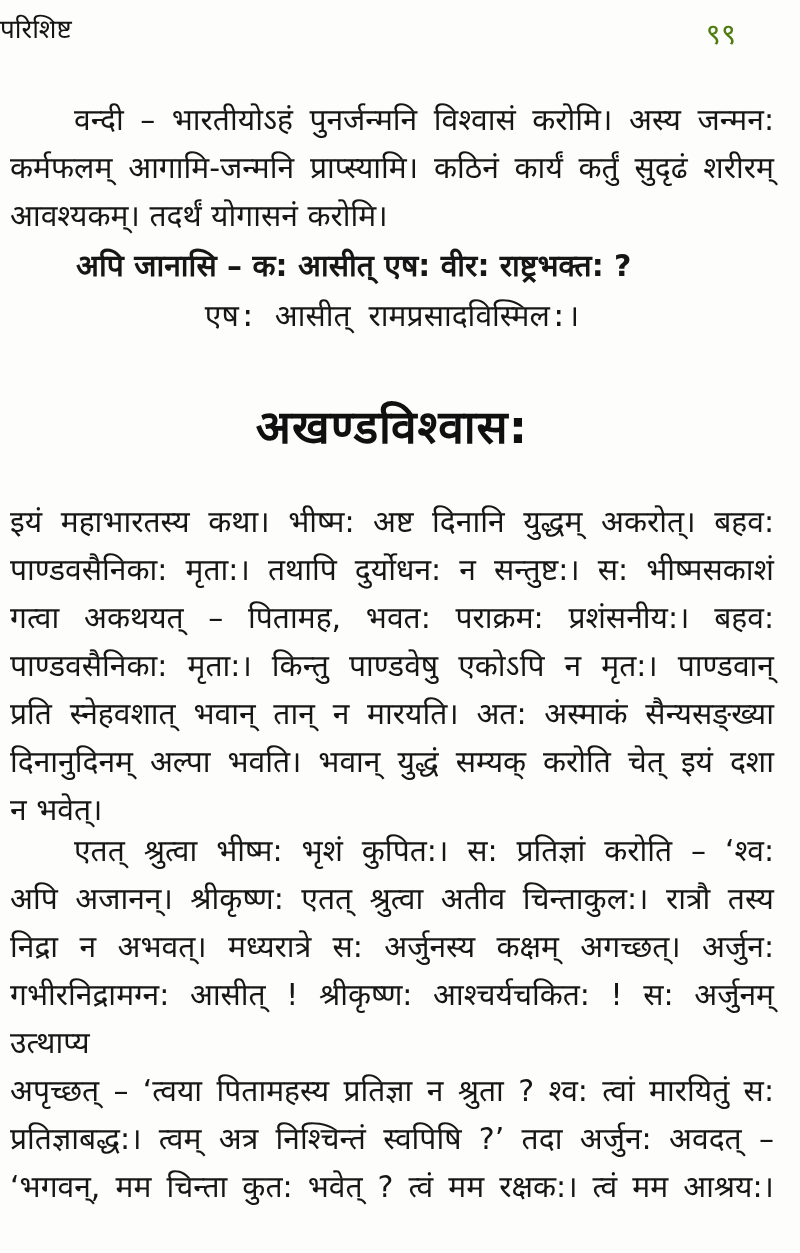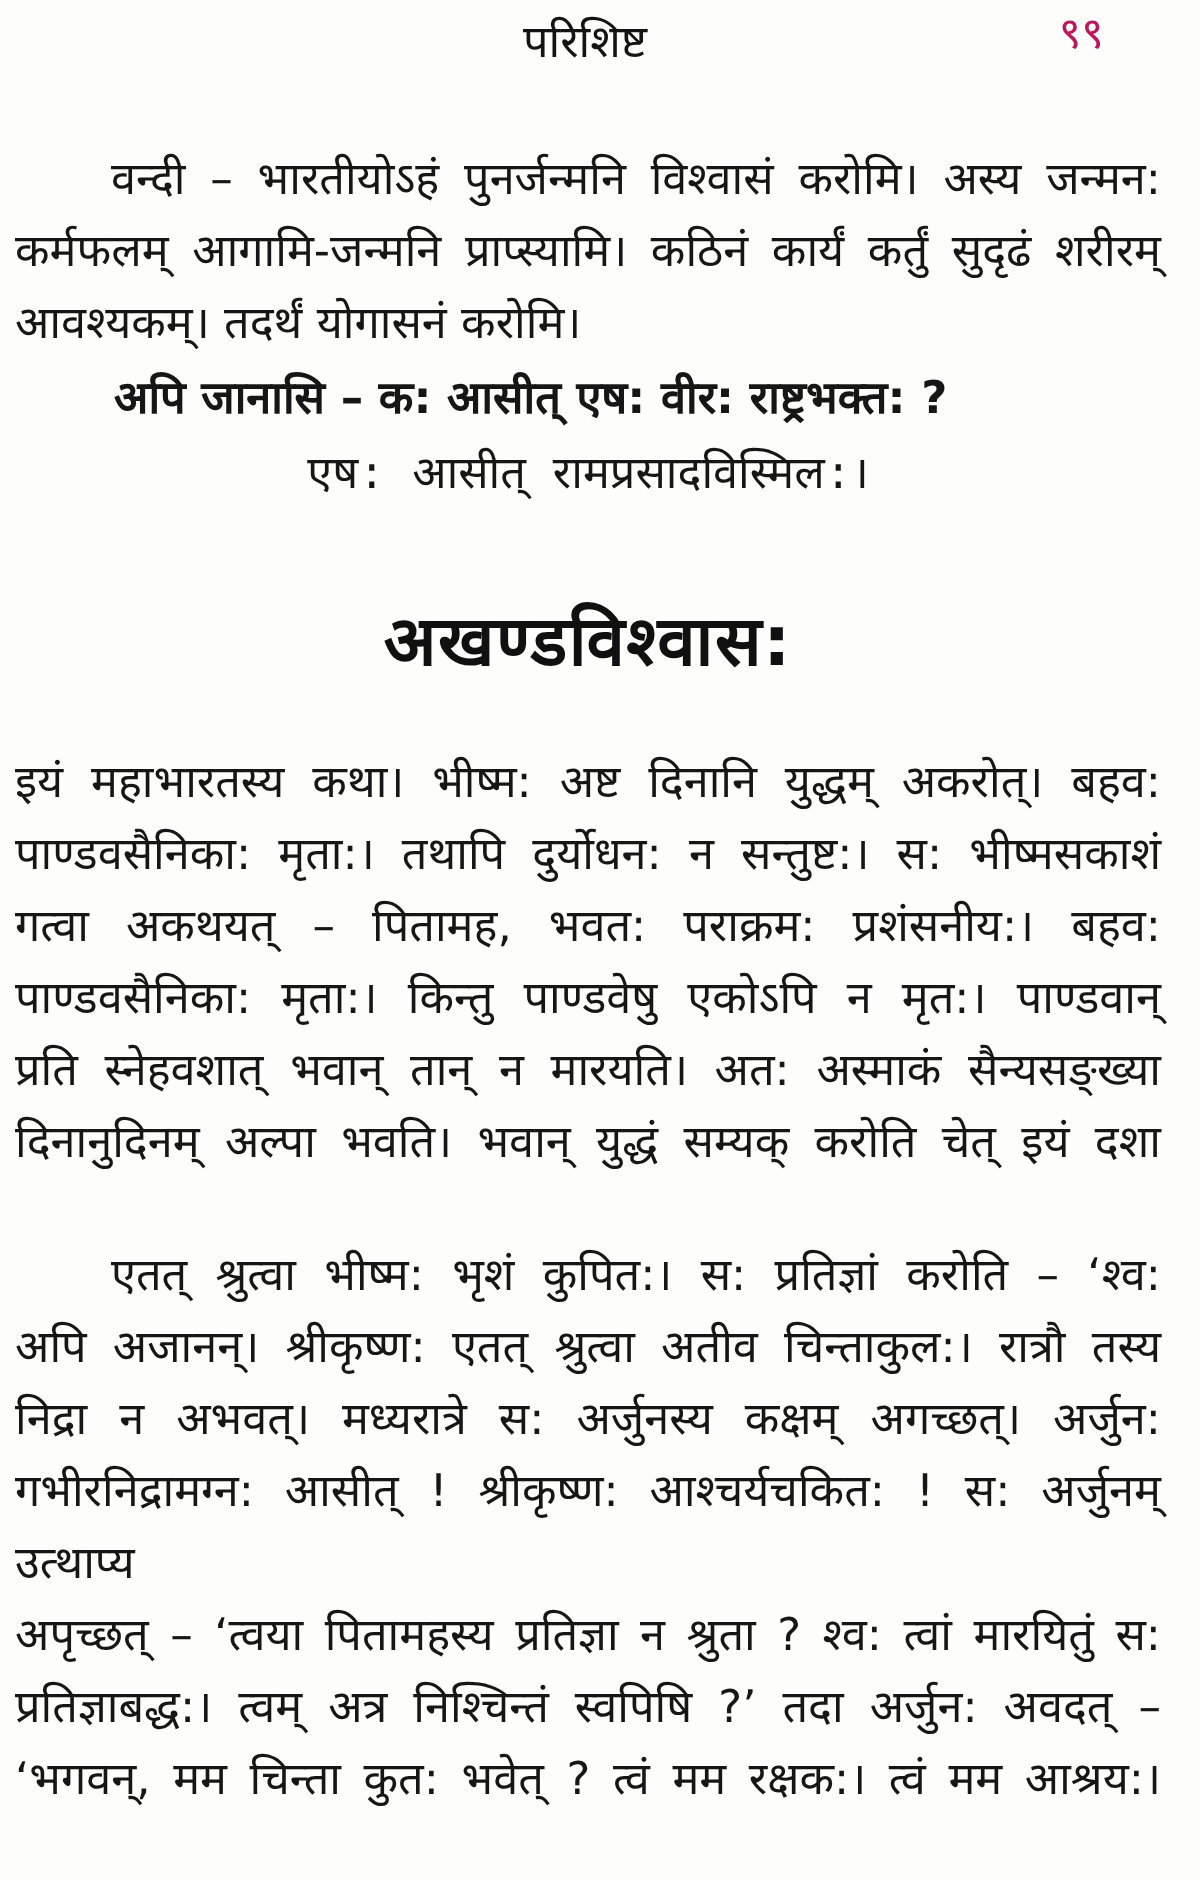--- a/index.html
+++ b/index.html
@@ -18,31 +18,31 @@
   }
   .col {
     position: absolute;
     left: 10px;
     width: 764px;
   }
   
   .hdr-title {
     position: absolute;
     top: 8px; left: 0; width: 780px;
-    text-align: center;
-    font-size: 30px;
+    text-align: left;
+    font-size: 26px;
     line-height: 42px;
     color: #141414;
   }
   .hdr-pagenum {
     position: absolute;
-    top: 2px; right: 64px;
+    top: 14px; right: 64px;
     font-size: 29px;
     line-height: 40px;
-    color: #be185d;
+    color: #4d7c0f;
   }
   
   .ln {
     font-size: 30px;
     line-height: 48px;
     white-space: nowrap;
     color: #161616;
   }
   .j {           
     white-space: normal;
@@ -100,20 +100,21 @@
       <div class="section-heading">अखण्डविश्वास:</div>
     </div>
 
     <div class="blk b-story1">
       <div class="ln j">इयं महाभारतस्य कथा। भीष्म: अष्ट दिनानि युद्धम् अकरोत्। बहव:</div>
       <div class="ln j">पाण्डवसैनिका: मृता:। तथापि दुर्योधन: न सन्तुष्ट:। स: भीष्मसकाशं</div>
       <div class="ln j">गत्वा अकथयत् – पितामह, भवत: पराक्रम: प्रशंसनीय:। बहव:</div>
       <div class="ln j">पाण्डवसैनिका: मृता:। किन्तु पाण्डवेषु एकोऽपि न मृत:। पाण्डवान्</div>
       <div class="ln j">प्रति स्नेहवशात् भवान् तान् न मारयति। अत: अस्माकं सैन्यसङ्ख्या</div>
       <div class="ln j">दिनानुदिनम् अल्पा भवति। भवान् युद्धं सम्यक् करोति चेत् इयं दशा</div>
+      <div class="ln l">न भवेत्।</div>
     </div>
 
     <div class="blk b-story2">
       <div class="ln j ind">एतत् श्रुत्वा भीष्म: भृशं कुपित:। स: प्रतिज्ञां करोति – ‘श्व:</div>
       <div class="ln j">अपि अजानन्। श्रीकृष्ण: एतत् श्रुत्वा अतीव चिन्ताकुल:। रात्रौ तस्य</div>
       <div class="ln j">निद्रा न अभवत्। मध्यरात्रे स: अर्जुनस्य कक्षम् अगच्छत्। अर्जुन:</div>
       <div class="ln j">गभीरनिद्रामग्न: आसीत् ! श्रीकृष्ण: आश्चर्यचकित: ! स: अर्जुनम् उत्थाप्य</div>
       <div class="ln j">अपृच्छत् – ‘त्वया पितामहस्य प्रतिज्ञा न श्रुता ? श्व: त्वां मारयितुं स:</div>
       <div class="ln j">प्रतिज्ञाबद्ध:। त्वम् अत्र निश्चिन्तं स्वपिषि ?’ तदा अर्जुन: अवदत् –</div>
       <div class="ln j">‘भगवन्, मम चिन्ता कुत: भवेत् ? त्वं मम रक्षक:। त्वं मम आश्रय:।</div>

